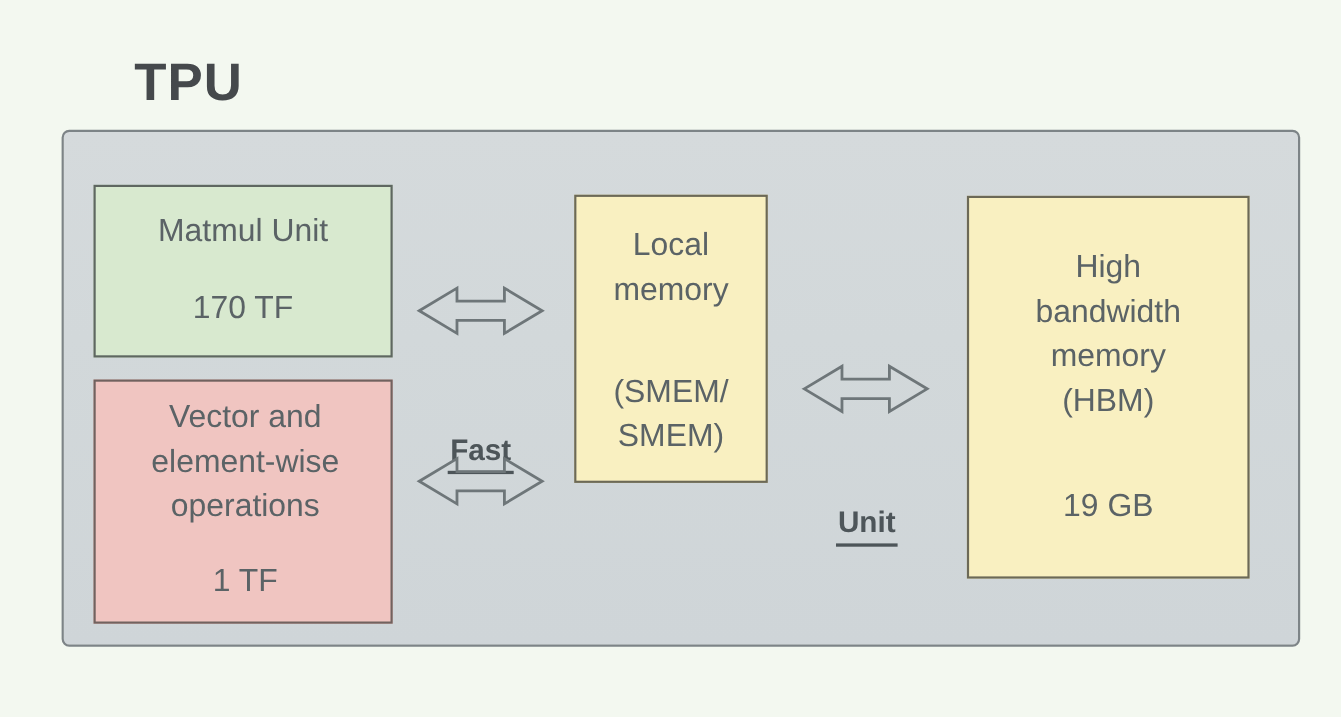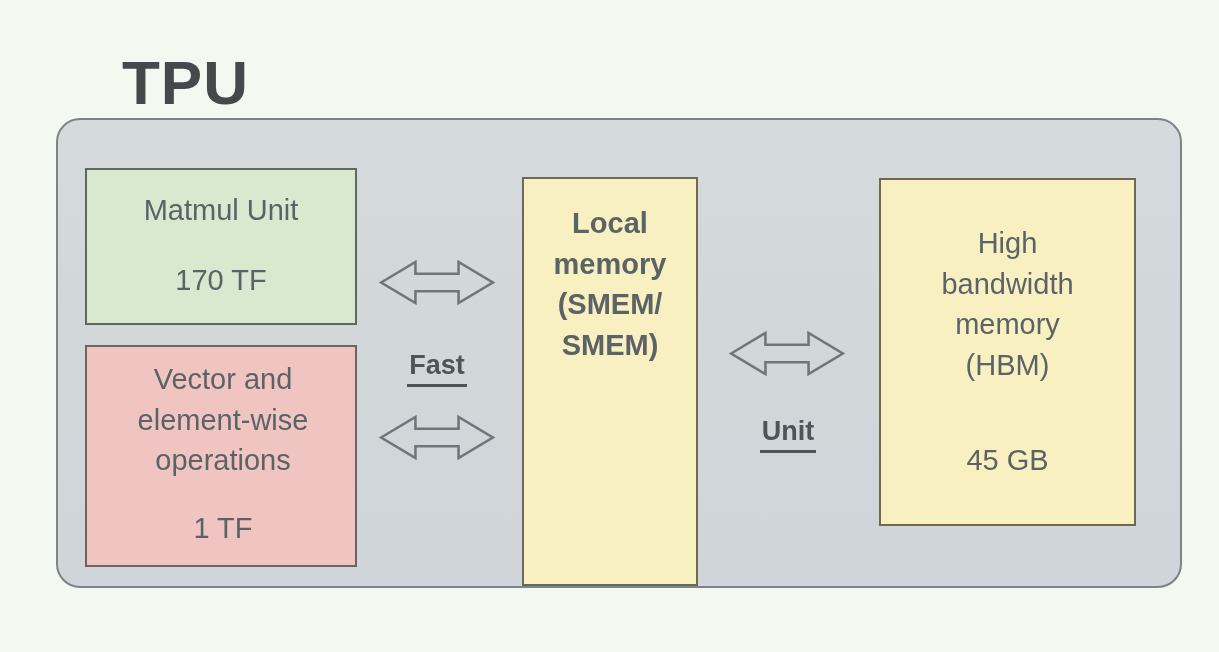--- a/index.html
+++ b/index.html
@@ -26,35 +26,35 @@
     width: 1219px;
     height: 652px;
     background: var(--background);
     overflow: hidden;
   }
 
   .title {
     position: absolute;
     left: 122px;
     top: 52px;
-    font-size: 62px;
+    font-size: 48px;
     font-weight: 700;
     color: var(--title-text);
     letter-spacing: 1px;
     line-height: 1;
   }
 
   .container {
     position: absolute;
     left: 56px;
     top: 118px;
     width: 1126px;
     height: 470px;
     border: 2px solid var(--container-border);
-    border-radius: 24px;
+    border-radius: 7px;
     background: linear-gradient(180deg, #d5dadc 0%, var(--container-fill) 40%, #cfd5d8 100%);
   }
 
   .box {
     position: absolute;
     display: flex;
     flex-direction: column;
     align-items: center;
     text-align: center;
     color: var(--box-text);
@@ -71,26 +71,25 @@
     padding: 20px 8px 22px 8px;
   }
   .box-vector {
     left: 27px; top: 225px; width: 272px; height: 222px;
     background: var(--vector-fill);
     border: 2px solid var(--vector-border);
     justify-content: space-between;
     padding: 12px 8px 16px 12px;
   }
   .box-localmem {
-    left: 464px; top: 57px; width: 176px; height: 409px;
+    left: 464px; top: 57px; width: 176px; height: 262px;
     background: var(--memory-fill);
     border: 2px solid var(--memory-border);
-    justify-content: flex-start;
+    justify-content: space-between;
     padding: 24px 6px 20px 6px;
-    font-weight: bold;
   }
   .box-hbm {
     left: 821px; top: 58px; width: 257px; height: 348px;
     background: var(--memory-fill);
     border: 2px solid var(--memory-border);
     justify-content: center;
     padding: 6px;
   }
   .box-hbm .gap { height: 55px; }
 
@@ -109,20 +108,21 @@
     font-size: 27px;
     font-weight: 700;
     color: var(--label-text);
   }
   .label-fast { left: 319px; top: 230px; }
   .label-slow { left: 670px; top: 296px; }
   .underlined {
     display: inline-block;
     border-bottom: 3px solid currentColor;
     padding: 0 2px 3px 2px;
+    margin-top: 44px;
   }
 </style>
 </head>
 <body>
 
 <div class="stage">
 
   <div class="title">TPU</div>
 
   <div class="container">
@@ -165,17 +165,17 @@
     <div class="speed-label label-slow">
       <span class="underlined">Unit</span>
     </div>
 
     <div class="box box-hbm">
       <div class="box-title pre">High
 bandwidth
 memory
 (HBM)</div>
       <div class="gap"></div>
-      <div class="box-value">45 GB</div>
+      <div class="box-value">19 GB</div>
     </div>
 
   </div>
 </div>
 
 </body></html>

